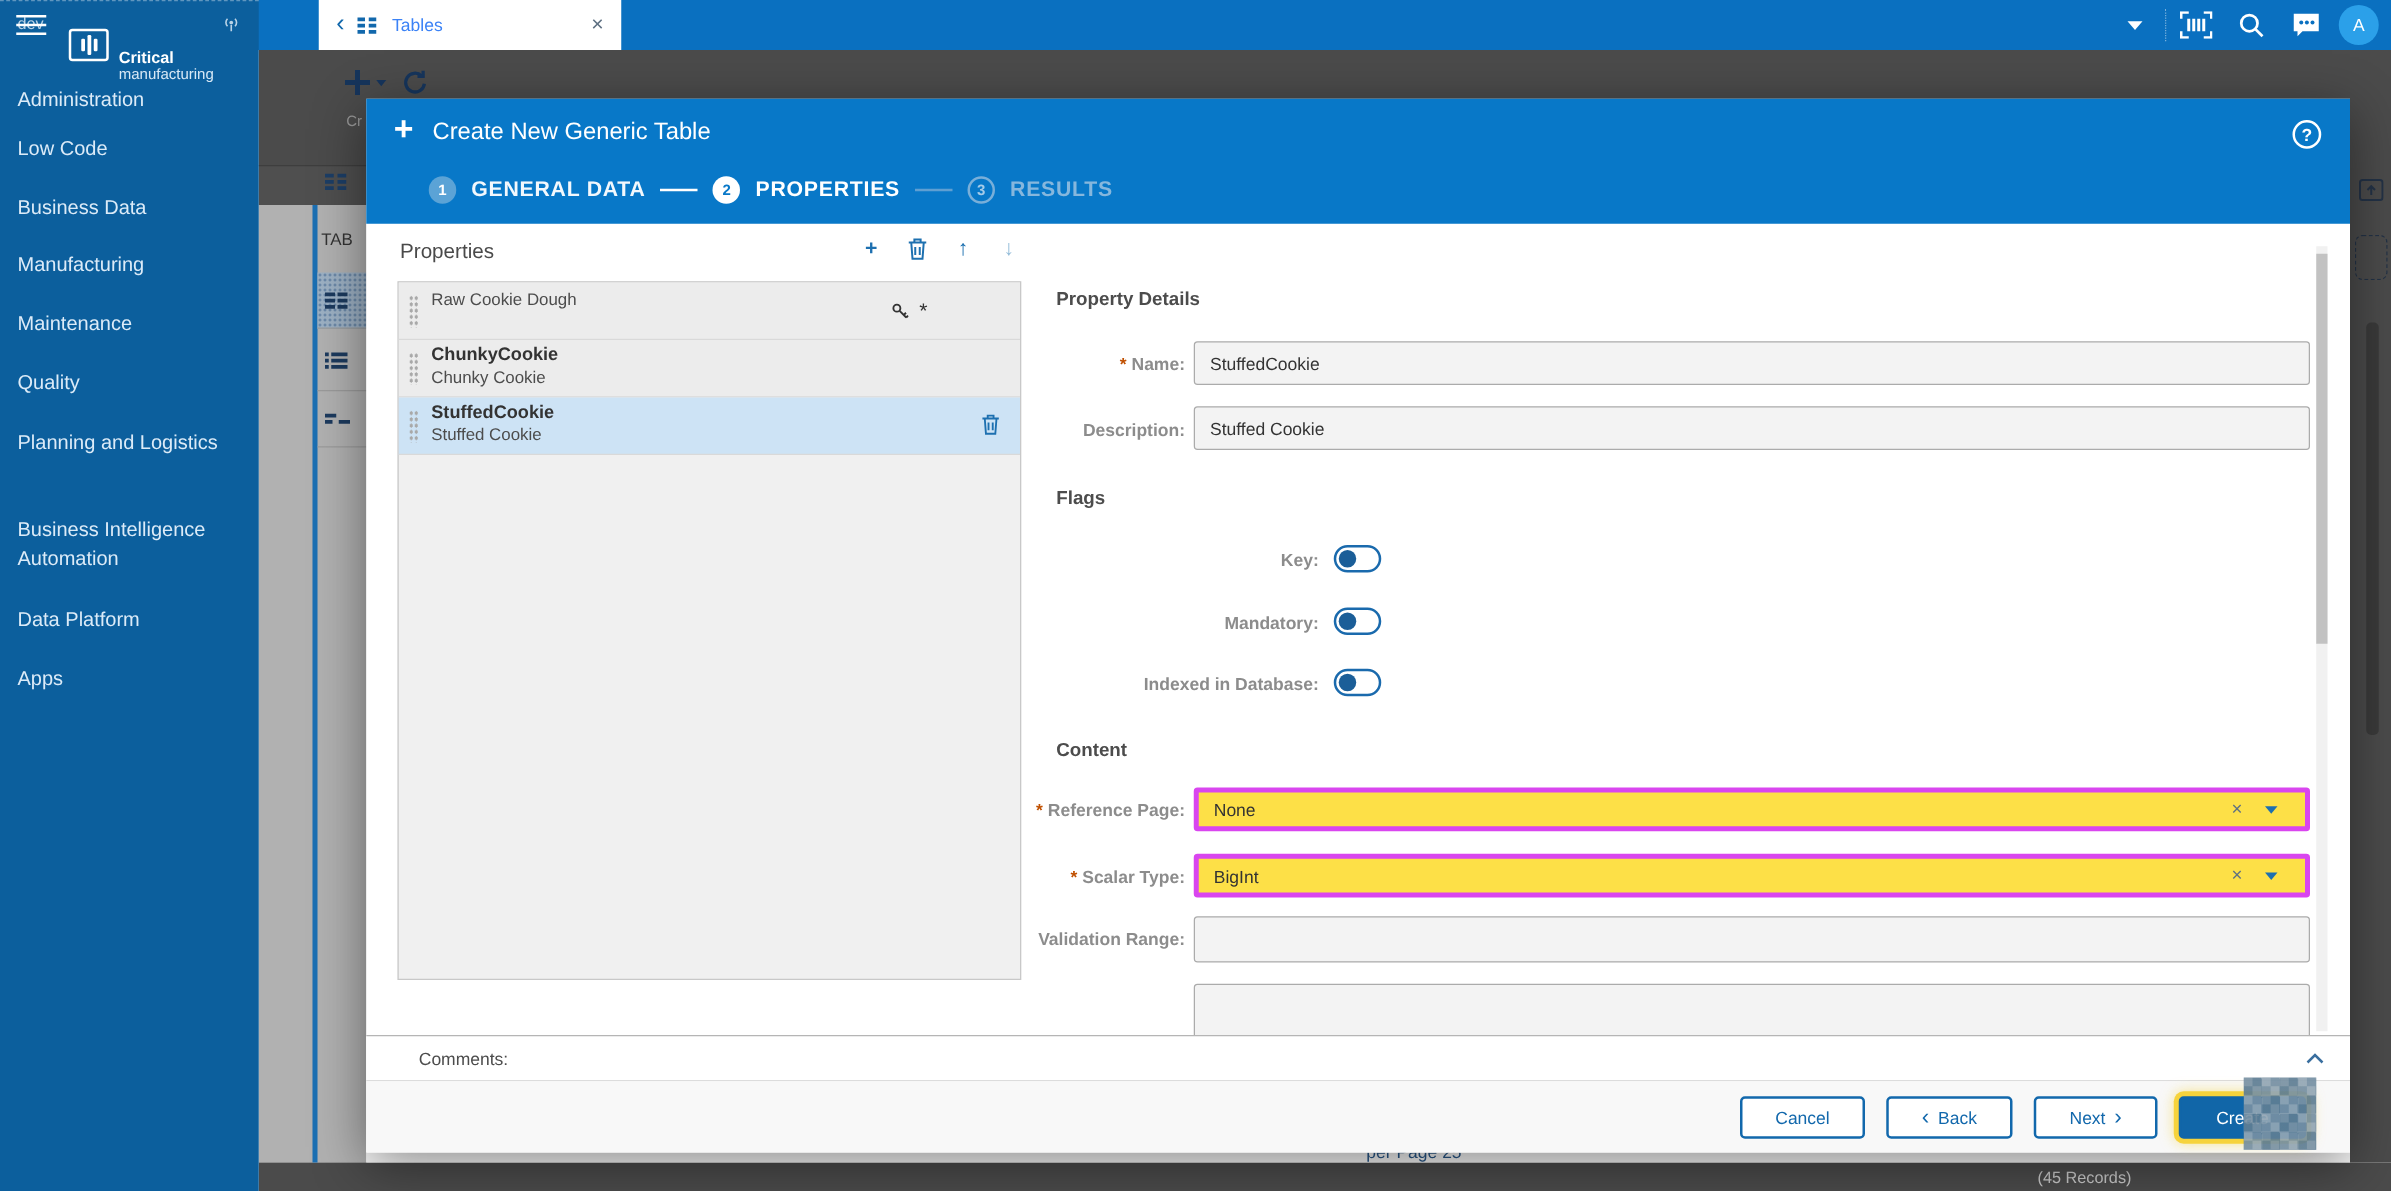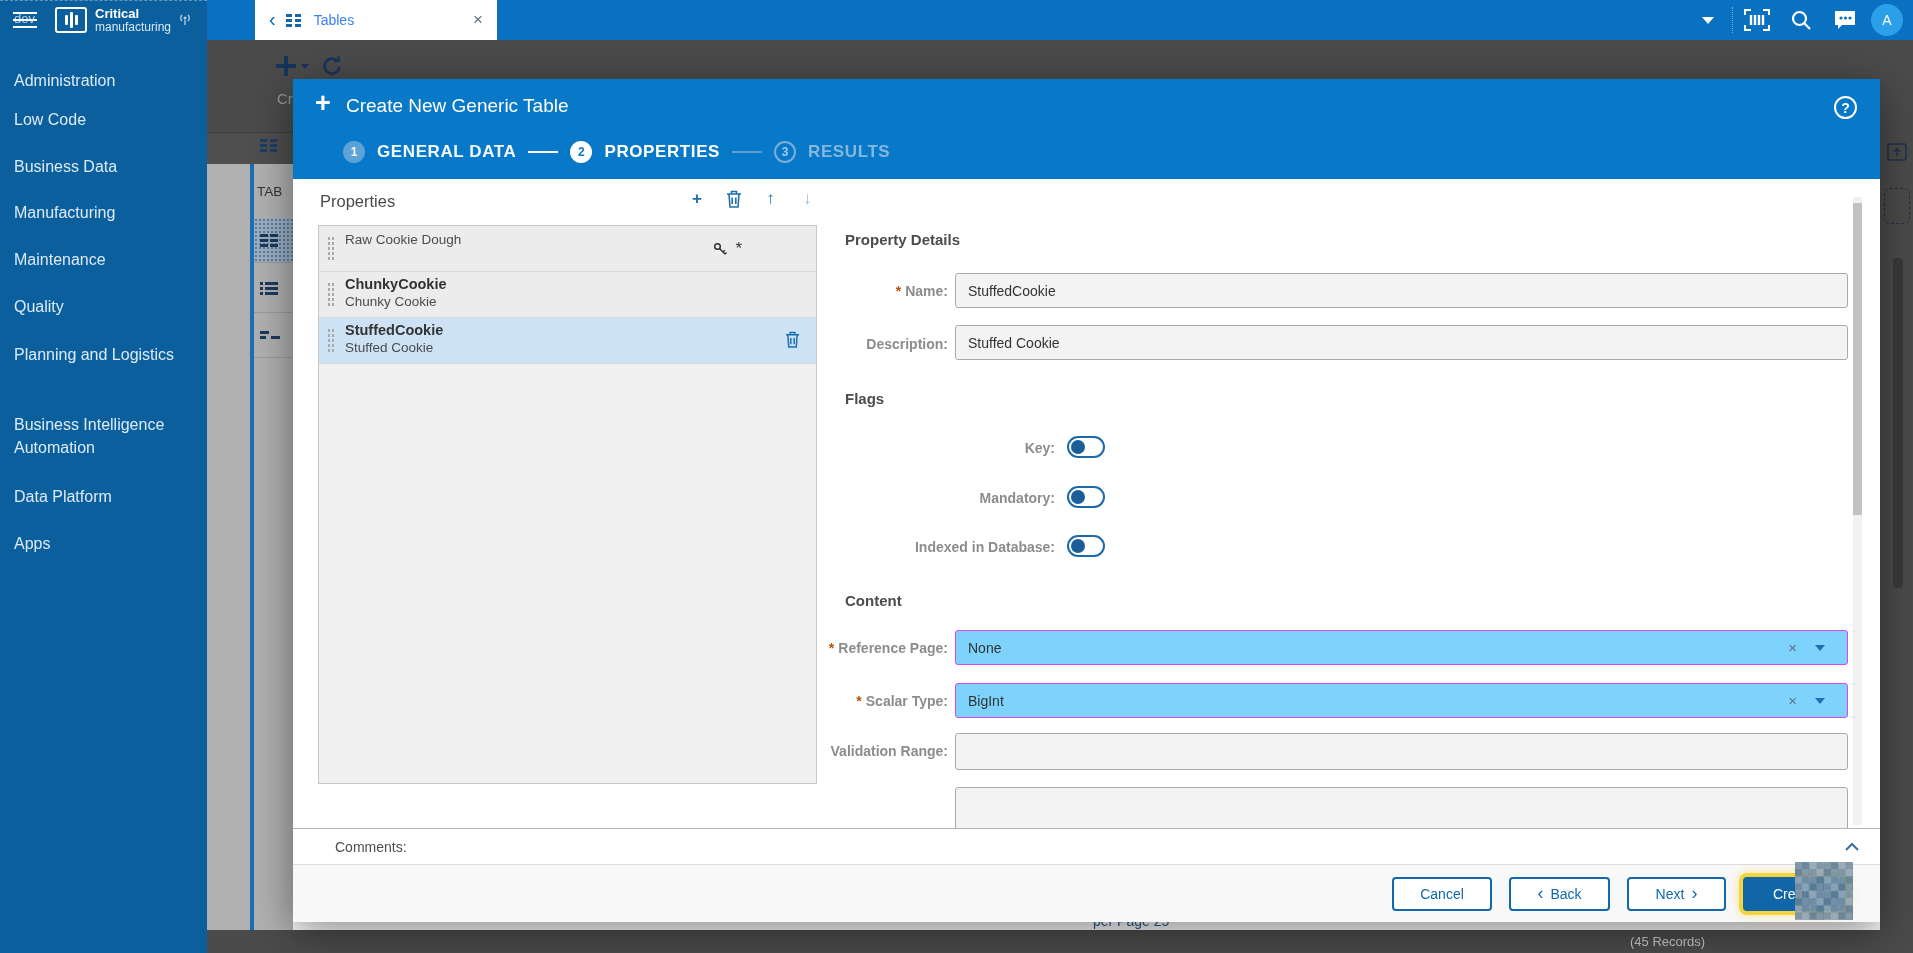--- a/index.html
+++ b/index.html
@@ -10,21 +10,21 @@
 
   
   .topbar { left:0; top:0; width:1913px; height:40px; background:#0a70c0; z-index:30; }
   .sidebar { left:0; top:0; width:207px; height:953px; background:#0c5f9d; z-index:31; }
   .hamburger { left:13px; top:12px; width:24px; height:16px; cursor:pointer; }
   .hamburger span { display:block; height:2px; background:#fff; margin-bottom:5px; }
   .logo { left:55px; top:7px; display:flex; align-items:center; gap:8px; }
   .logo-mark { width:32px; height:26px; border:2px solid #fff; border-radius:3px; display:flex; align-items:center; justify-content:center; gap:2px; }
   .logo-mark i { display:block; width:3px; background:#fff; border-radius:1px; }
   .logo-text { color:#fff; line-height:1.05; }
-  .logo-title { font-size:13px; font-weight:bold; }
+  .logo-title { font-size:13px; font-weight:bold;margin-top:32px; }
   .logo-sub { font-size:12px; color:#d8e9f6; }
 
   .tab { left:255px; top:0; width:242px; height:40px; background:#fff; display:flex; align-items:center; z-index:32; }
   .tab-back { color:#1268ac; font-size:20px; margin:0 10px 2px 14px; }
   .tab-grid { display:grid; grid-template-columns:6px 6px; grid-gap:2px 3px; margin-right:13px; }
   .tab-grid i { display:block; width:6px; height:3px; background:#1268ac; }
   .tab-label { font-size:14px; color:#3b82f6; }
   .tab-close { margin-left:auto; margin-right:14px; color:#5f7183; font-size:17px; }
 
   .tb-icons { right:0; top:0; height:40px; display:flex; align-items:center; z-index:32; }
@@ -38,21 +38,21 @@
   .side-foot { left:0; top:908px; width:207px; height:36px; border-top:1px dashed rgba(255,255,255,.35); display:flex; align-items:center; padding:0 14px; color:#b9d2e6; font-size:13px; }
   .antenna { margin-left:auto; }
 
   
   .bg-toolbar { left:207px; top:40px; width:1706px; height:92px; background:#4b4b4b; z-index:1; }
   .bg-plus { left:276px; top:56px; width:20px; height:20px; z-index:2; }
   .bg-plus:before { content:""; position:absolute; left:8px; top:0; width:4px; height:20px; background:#16355c; }
   .bg-plus:after { content:""; position:absolute; left:0; top:8px; width:20px; height:4px; background:#16355c; }
   .bg-plus-caret { left:301px; top:64px; width:0; height:0; border-left:4px solid transparent; border-right:4px solid transparent; border-top:5px solid #16355c; z-index:2; }
   .bg-refresh { left:320px; top:54px; z-index:2; }
-  .bg-cr { left:277px; top:90px; color:#979797; font-size:15px; z-index:2; }
+  .bg-cr { left:277px; top:90px; color:#979797; font-size:12px; z-index:2; }
   .bg-row2 { left:207px; top:132px; width:1706px; height:32px; background:#4f4f4f; border-top:1px solid #3e3e3e; z-index:1; }
   .bg-grid2 { left:260px; top:139px; display:grid; grid-template-columns:7px 7px; grid-gap:2px 3px; z-index:2; }
   .bg-grid2 i { display:block; width:7px; height:3px; background:#1c3e66; }
   .bg-leftcol { left:207px; top:164px; width:86px; height:766px; background:#b1b1b1; z-index:1; }
   .bg-bluestrip { left:250px; top:164px; width:4px; height:766px; background:#1b6fb3; z-index:2; }
   .bg-tab-hdr { left:257px; top:184px; font-size:13.5px; color:#333; font-weight:normal; z-index:2; }
   .bg-row { left:254px; width:39px; height:45px; border-bottom:1px solid #9b9b9b; display:flex; align-items:center; padding-left:6px; z-index:2; }
   .bg-row.sel { background:#9db1c4; background-image:radial-gradient(#5d7da0 1px, transparent 1px); background-size:4px 4px; }
   .rowic { display:grid; grid-gap:2px; }
   .rowic i { display:block; height:3px; background:#1c3a5e; }
@@ -97,21 +97,21 @@
   .pi-name { font-size:14.5px; font-weight:bold; color:#333; }
   .pi-desc { font-size:13.5px; color:#4c4c4c; margin-top:2px; }
   .pi-icons1 { position:absolute; right:74px; top:13px; display:flex; gap:8px; align-items:center; color:#333; }
   .pi-del { position:absolute; right:16px; top:13px; color:#1d70b0; }
 
   
   .sect { position:absolute; font-size:15px; font-weight:bold; color:#4c4c4c; }
   .f-label { position:absolute; width:300px; text-align:right; font-size:14px; color:#8c8c8c;font-weight:bold; }
   .req { color:#c05000; margin-right:4px; font-size:14px; }
   .f-input { position:absolute; left:662px; width:893px; height:35px; background:#f3f3f3; border:1px solid #ababab; border-radius:3px; font-family:"Liberation Sans",sans-serif; font-size:14px; color:#333; padding:0 12px; }
-  .f-drop { position:absolute; left:662px; width:893px; height:35px; background:#7dd3fc; border:1px solid #d946ef; border-radius:3px; display:flex; align-items:center; padding:0 12px; font-size:14px; color:#333; }
+  .f-drop { position:absolute; left:662px; width:893px; height:35px; background:#fde047; border:4px solid #d946ef; border-radius:3px; display:flex; align-items:center; padding:0 12px; font-size:14px; color:#333; }
   .drop-clear { position:absolute; right:50px; color:#5f7183; font-size:15px; }
   .drop-caret { position:absolute; right:22px; width:0; height:0; border-left:5px solid transparent; border-right:5px solid transparent; border-top:6px solid #1d70b0; }
   .toggle { position:absolute; left:774px; width:38px; height:22px; border:2px solid #1a6aad; border-radius:12px; background:#fff; }
   .toggle:after { content:""; position:absolute; left:2px; top:2px; width:14px; height:14px; border-radius:50%; background:#1b5e98; }
   .f-scroll { position:absolute; left:1560px; top:118px; width:9px; height:628px; background:#f1f1f1; }
   .f-thumb { position:absolute; left:0; top:6px; width:9px; height:312px; background:#c2c2c2; }
 
   
   .comments { left:0; top:749px; width:1587px; height:37px; background:#fff; border-top:1px solid #b5b5b5; border-bottom:1px solid #dcdcdc; display:flex; align-items:center; }
   .comments-label { margin-left:42px; font-size:14px; color:#4c4c4c; }

